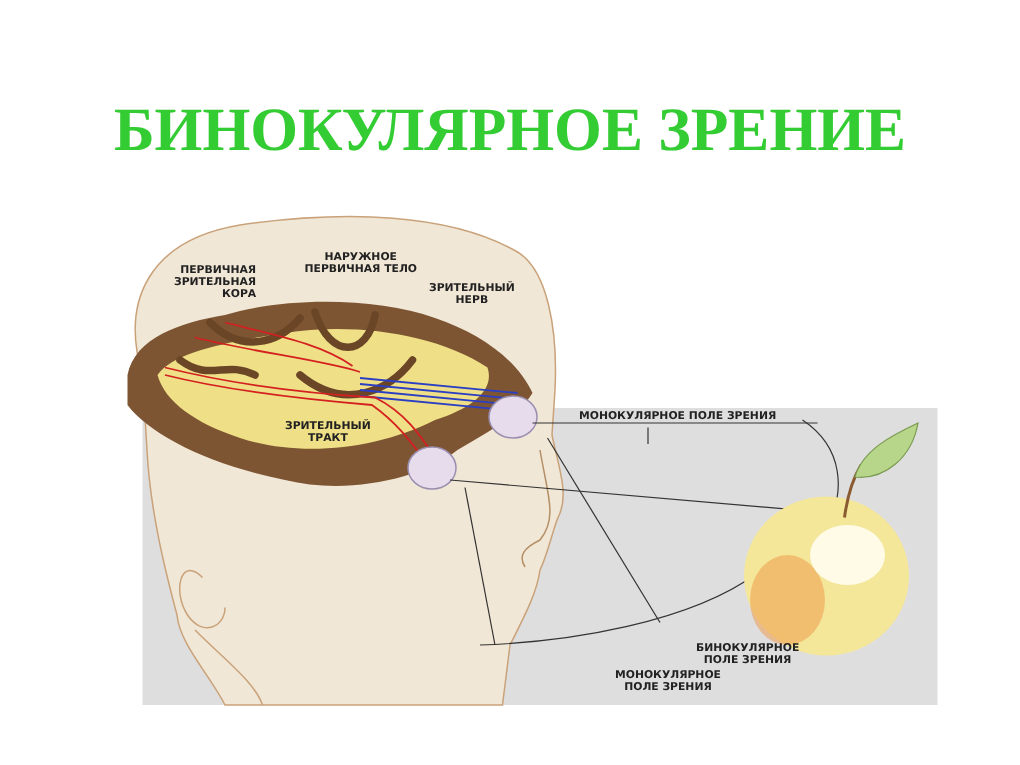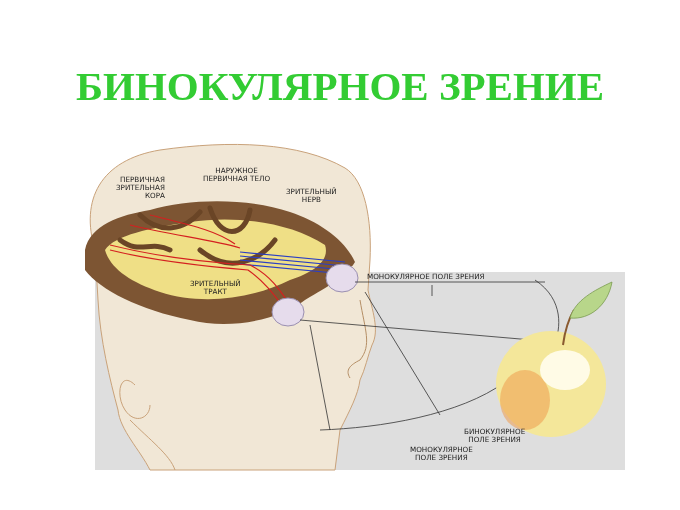--- a/index.html
+++ b/index.html
@@ -1,19 +1,19 @@
 <!DOCTYPE html>
 <html><head>
 <meta charset="utf-8">
 <style>
   html, body { margin:0; padding:0; }
   body { width:680px; height:510px; background:#ffffff; position:relative; overflow:hidden; font-family:"Liberation Sans", sans-serif; }
   .title { position:absolute; left:0; top:62px; width:680px; text-align:center; font-family:"Liberation Serif", serif; font-weight:bold; font-size:41px; color:#33cc33; letter-spacing:0px; }
   .diagram { position:absolute; left:0; top:0; width:680px; height:510px; }
-  .lbl { position:absolute; font-family:"DejaVu Sans", sans-serif; font-weight:normal; font-size:7.2px; line-height:8px; color:#222; text-align:center; white-space:nowrap; }
+  .lbl { position:absolute; font-family:"DejaVu Sans", sans-serif; font-weight:bold; font-size:7.2px; line-height:8px; color:#222; text-align:center; white-space:nowrap; }
   .lbl.left { text-align:right; }
 </style>
 </head>
 <body>
 
 <div class="title">БИНОКУЛЯРНОЕ ЗРЕНИЕ</div>
 
 <svg class="diagram" viewBox="0 0 680 510" xmlns="http://www.w3.org/2000/svg">
 
   <rect x="95" y="272" width="530" height="198" fill="#dedede"></rect>
@@ -76,21 +76,21 @@
   <div>ПЕРВИЧНАЯ ТЕЛО</div>
 </div>
 <div class="lbl" style="left:286px;top:188px;">
   <div>ЗРИТЕЛЬНЫЙ</div>
   <div>НЕРВ</div>
 </div>
 <div class="lbl" style="left:190px;top:280px;">
   <div>ЗРИТЕЛЬНЫЙ</div>
   <div>ТРАКТ</div>
 </div>
-<div class="lbl left" style="left:367px;top:273px;">МОНОКУЛЯРНОЕ ПОЛЕ ЗРЕНИЯ</div>
+<div class="lbl left" style="left:386px;top:273px;">МОНОКУЛЯРНОЕ ПОЛЕ ЗРЕНИЯ</div>
 <div class="lbl" style="left:436px;top:428px;margin-left:28px;">
   <div>БИНОКУЛЯРНОЕ</div>
   <div>ПОЛЕ ЗРЕНИЯ</div>
 </div>
 <div class="lbl" style="left:362px;top:446px;margin-left:48px;">
   <div>МОНОКУЛЯРНОЕ</div>
   <div>ПОЛЕ ЗРЕНИЯ</div>
 </div>
 
 </body></html>

